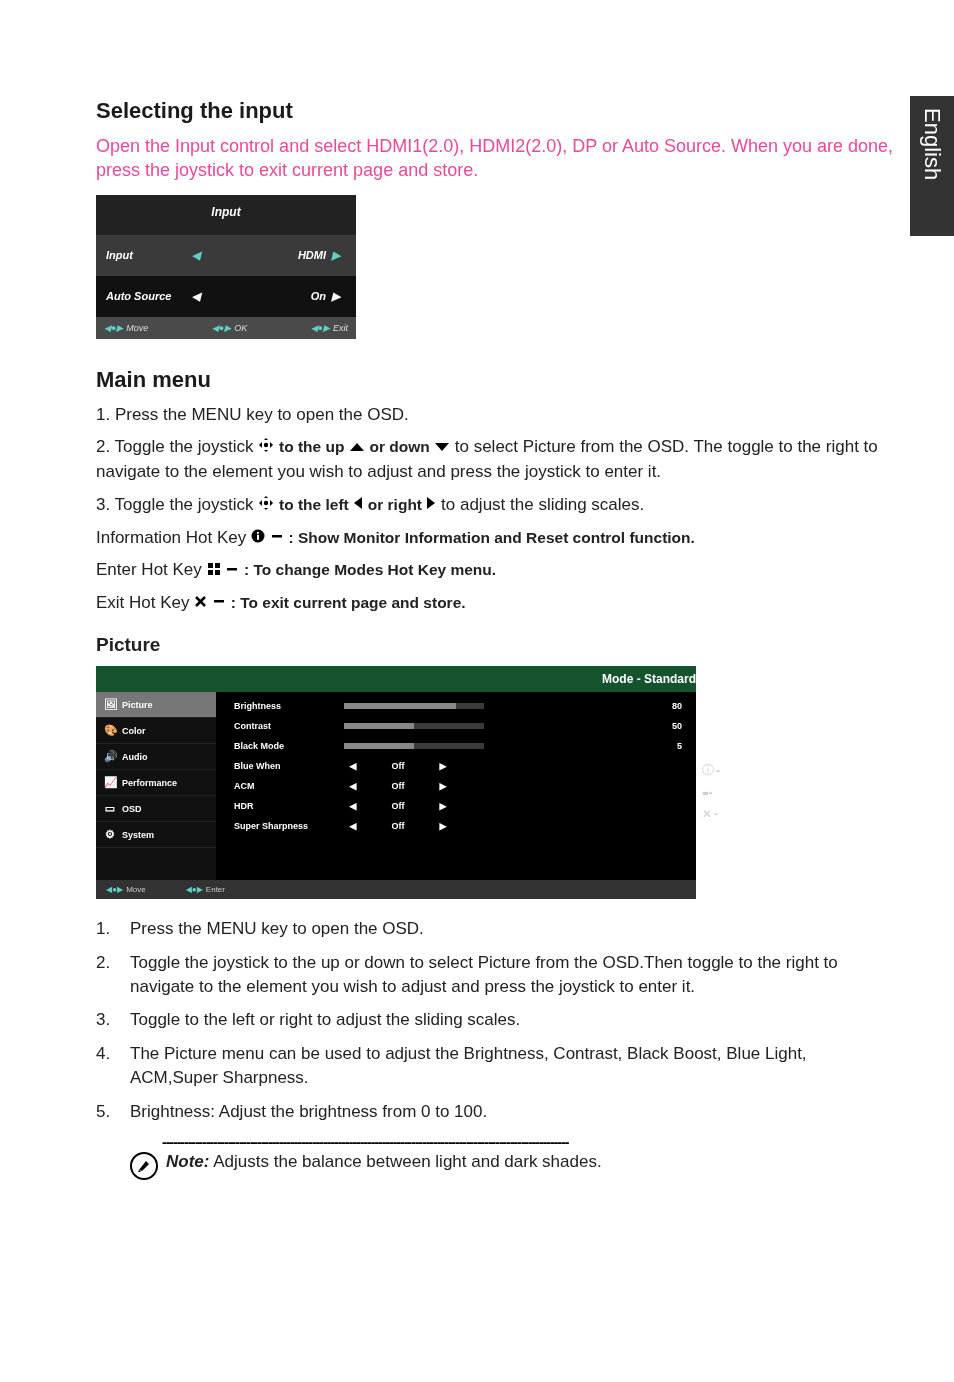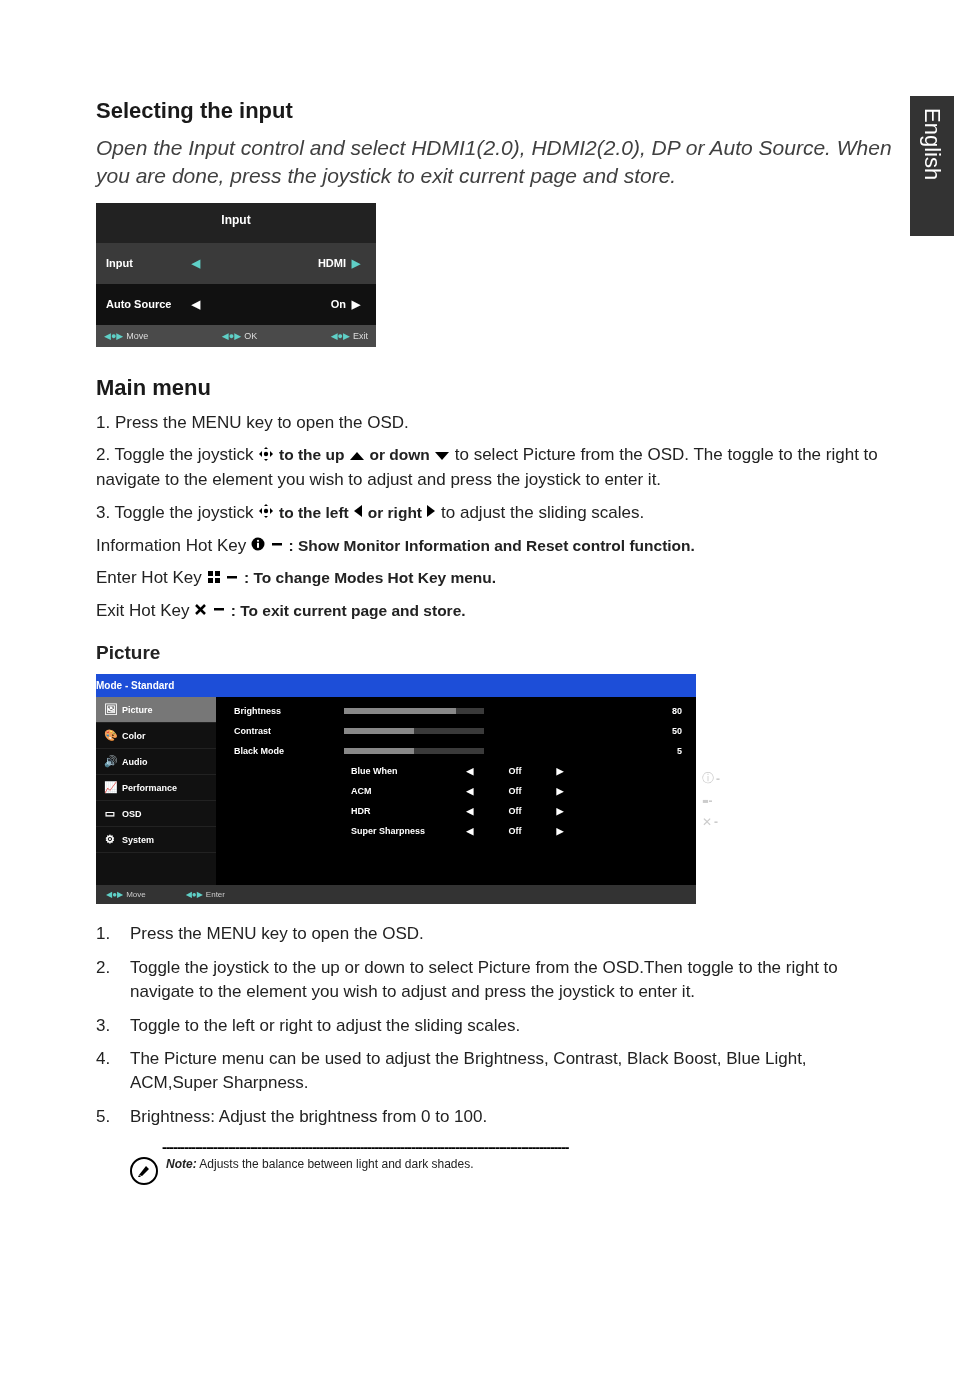--- a/index.html
+++ b/index.html
@@ -29,32 +29,32 @@
     font-family: Arial, sans-serif;
   }
   h2 {
     font-size: 22px;
     font-weight: bold;
     margin-bottom: 10px;
     color: #1a1a1a;
     margin-top: 18px;
   }
   .body-text {
-    font-size: 21px;
+    font-size: 18px;
     line-height: 1.35;
-    color: #404040;
+    color: #ec4899;
     margin-bottom: 12px;
-    font-style: italic;
   }
   
   .input-panel {
-    width: 280px;
+    width: 260px;
     margin-top: 12px;
     margin-bottom: 28px;
     font-size: 11px;
+    font-style: italic;
   }
   .input-panel .title {
     background: #222;
     color: #fff;
     text-align: center;
     padding: 10px 0 16px;
     font-weight: bold;
     font-size: 12px;
   }
   .input-panel .row {
@@ -92,24 +92,24 @@
   .osd {
     width: 600px;
     background: #000;
     padding: 0;
     margin-bottom: 18px;
     font-size: 10px;
     color: #fff;
     position: relative;
   }
   .osd-head {
-    background: #1d4ed8;
-    text-align: left;
+    background: #14532d;
+    text-align: right;
     padding: 6px 0;
-    font-size: 10px;
+    font-size: 12px;
     font-weight: bold;
   }
   .osd-body { display: flex; }
   .osd-side {
     width: 120px;
     background: #111;
   }
   .osd-side .cat {
     display: flex;
     align-items: center;
@@ -121,21 +121,20 @@
   }
   .osd-side .cat.active { background: #777; }
   .osd-side .cat .ci { width: 12px; text-align: center; font-size: 11px; }
   .osd-main { flex: 1; padding: 4px 10px 4px 18px; }
   .osd-row {
     display: flex;
     align-items: center;
     padding: 5px 0;
     font-size: 9px;
     font-weight: bold;
-    justify-content: center;
   }
   .osd-row .rname { flex: 0 0 110px; }
   .osd-row .rslider {
     flex: 0 0 140px;
     height: 6px;
     background: #3a3a3a;
     position: relative;
   }
   .osd-row .rslider .fill {
     position: absolute; left: 0; top: 0; bottom: 0;
@@ -180,21 +179,21 @@
   }
   .note-icon {
     width: 28px; height: 28px;
     border: 2.5px solid #000;
     border-radius: 50%;
     display: flex; align-items: center; justify-content: center;
     flex-shrink: 0;
     font-weight: bold;
     font-size: 16px;
   }
-  .note-text { font-size: 12px; }
+  .note-text { font-size: 17px; }
   .note-text b { font-style: italic; }
 </style>
 </head>
 <body>
 
 <div class="lang-tab">English</div>
 
 <h2>Selecting the input</h2>
 <p class="body-text">Open the Input control and select HDMI1(2.0), HDMI2(2.0), DP or Auto Source. When you are done, press the joystick to exit current page and store.</p>
 

